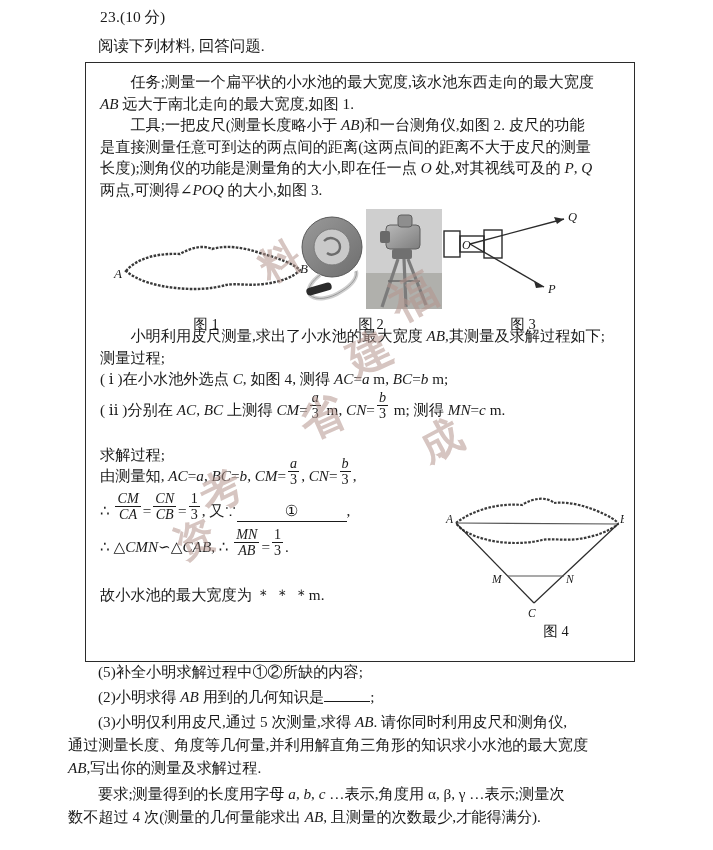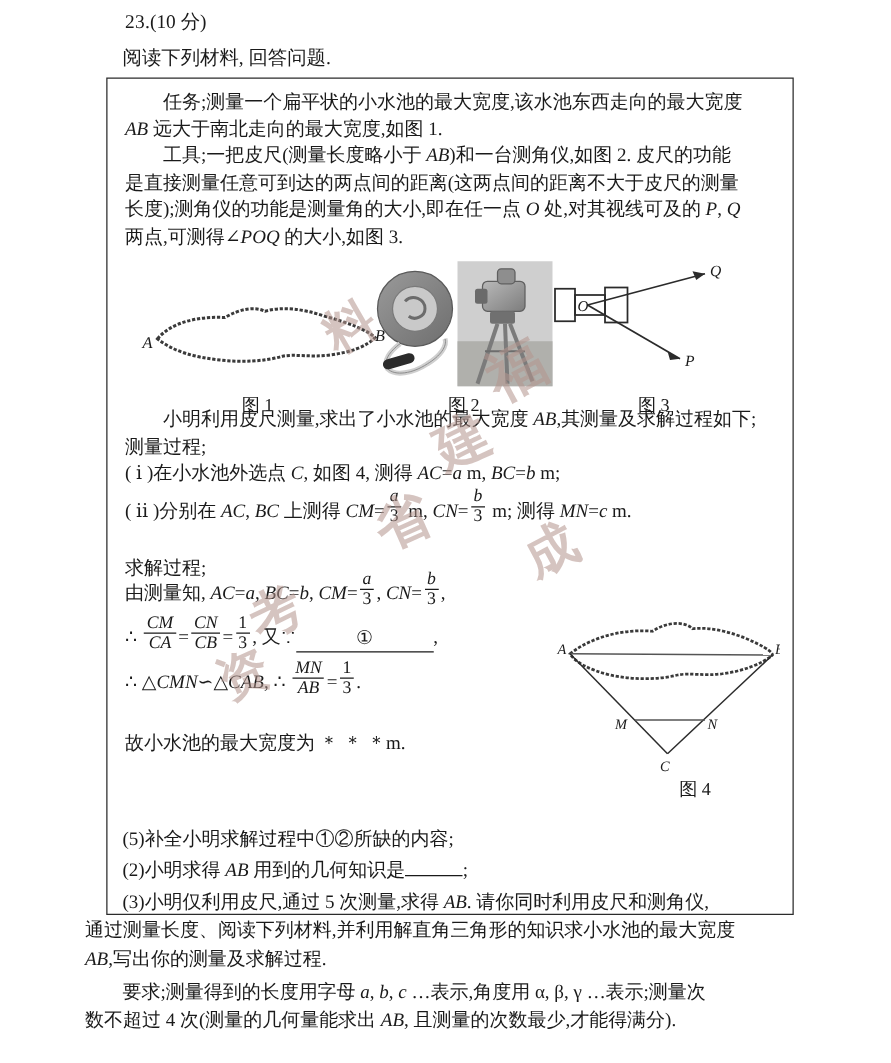--- a/index.html
+++ b/index.html
@@ -59,21 +59,21 @@
     font-size: 15.5px;
     font-family: Liberation Serif, serif;
   }
 
   
   .box {
     position: absolute;
     left: 85px;
     top: 62px;
     width: 550px;
-    height: 670px;
+    height: 600px;
     border: 1.6px solid #2b2b2b;
     box-sizing: border-box;
     background: transparent;
   }
   .box-inner {
     position: absolute;
     inset: 0;
     padding: 0;
   }
 
@@ -273,19 +273,19 @@
       <div class="figcap" style="position:absolute; left:440px; top:559px; width:60px;">图 4</div>
 
     </div>
   </div>
 
   <div class="qline" style="left:98px; top:661px;">(5)补全小明求解过程中①②所缺的内容;</div>
 
   <div class="qline" style="left:98px; top:686px;"><span>(2)小明求得 </span><span class="it">AB</span><span> 用到的几何知识是</span><span class="blank-line" style="width:46px;"></span><span>;</span></div>
 
   <div class="qline" style="left:98px; top:711px;"><span>(3)小明仅利用皮尺,通过 5 次测量,求得 </span><span class="it">AB</span><span>. 请你同时利用皮尺和测角仪,</span></div>
-  <div class="qline" style="left:68px; top:734px;">通过测量长度、阅读下列材料,并利用解直角三角形的知识求小水池的最大宽度</div>
+  <div class="qline" style="left:68px; top:734px;">通过测量长度、角度等几何量,并利用解直角三角形的知识求小水池的最大宽度</div>
   <div class="qline" style="left:68px; top:757px;"><span class="it">AB</span><span>,写出你的测量及求解过程.</span></div>
 
   <div class="qline" style="left:98px; top:783px;"><span>要求;测量得到的长度用字母 </span><span class="it">a</span><span>, </span><span class="it">b</span><span>, </span><span class="it">c</span><span> …表示,角度用 α, β, γ …表示;测量次</span></div>
   <div class="qline" style="left:68px; top:806px;"><span>数不超过 4 次(测量的几何量能求出 </span><span class="it">AB</span><span>, 且测量的次数最少,才能得满分).</span></div>
 
 </div>
 
 </body></html>

